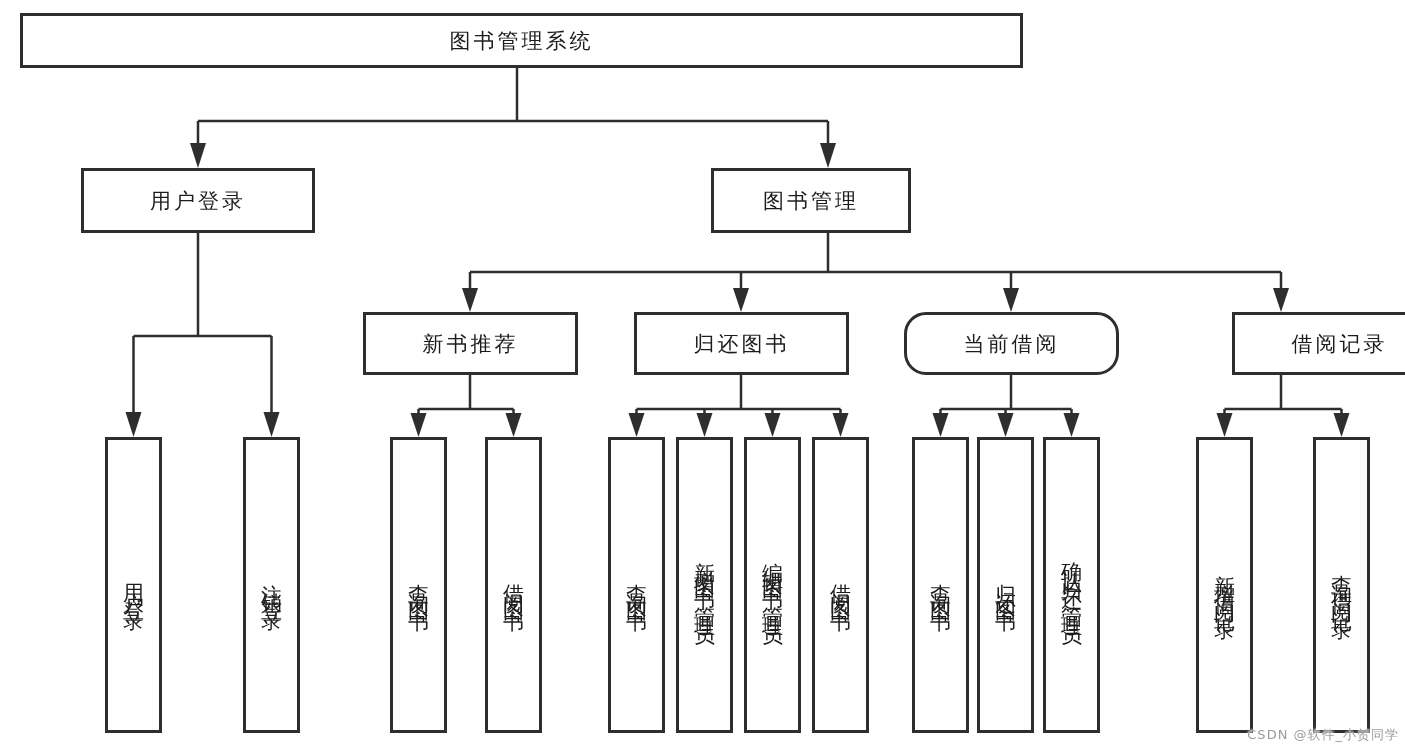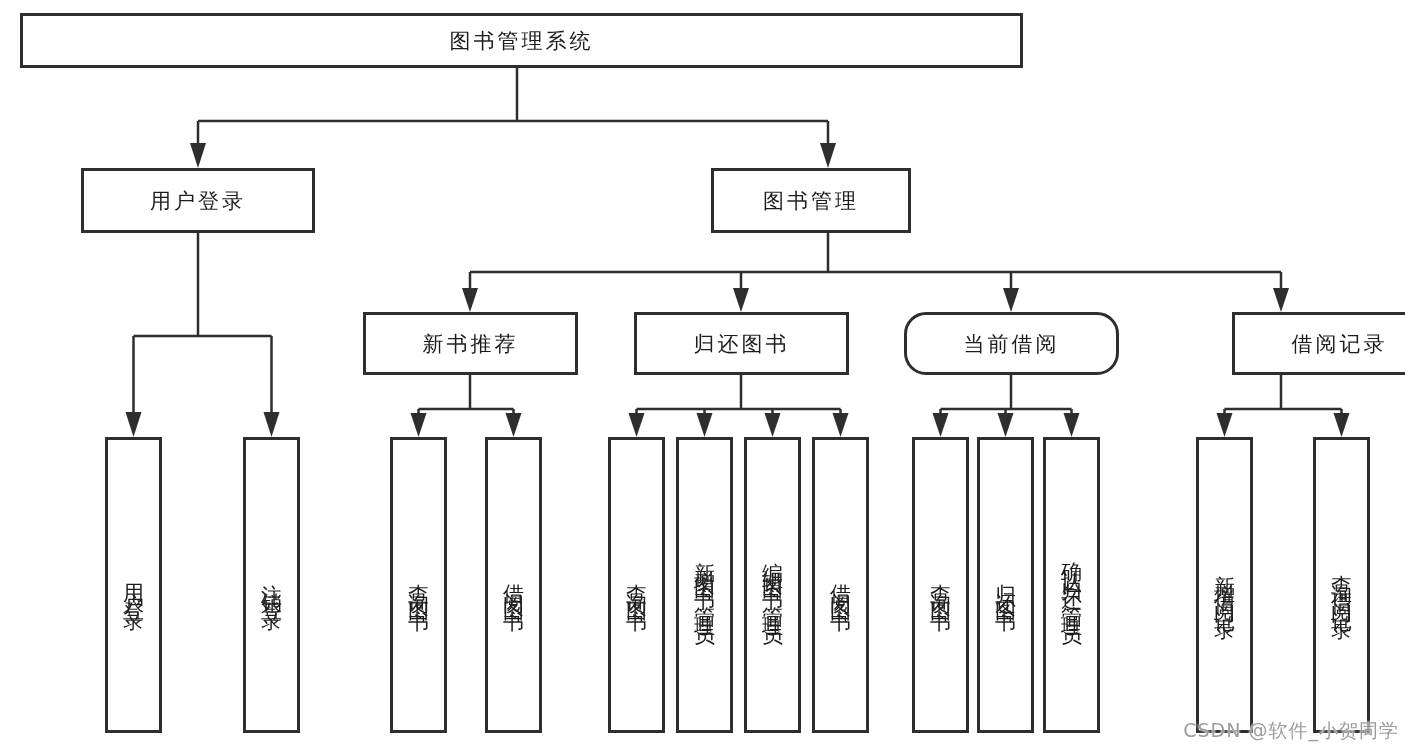--- a/index.html
+++ b/index.html
@@ -37,21 +37,21 @@
   }
   .node.v .label {
     writing-mode: vertical-rl;
     text-orientation: mixed;
     letter-spacing: 9px;
     white-space: normal;
   }
   .watermark {
     position: absolute;
     right: 6px; bottom: 3px;
-    font-size: 19px;
+    font-size: 13px;
     letter-spacing: 1px;
     color: #9c9c9c;
     text-shadow: 0 0 2px #ffffff, 0 0 3px #ffffff;
     z-index: 5;
   }
 </style>
 </head>
 <body>
 
 <div class="canvas">

